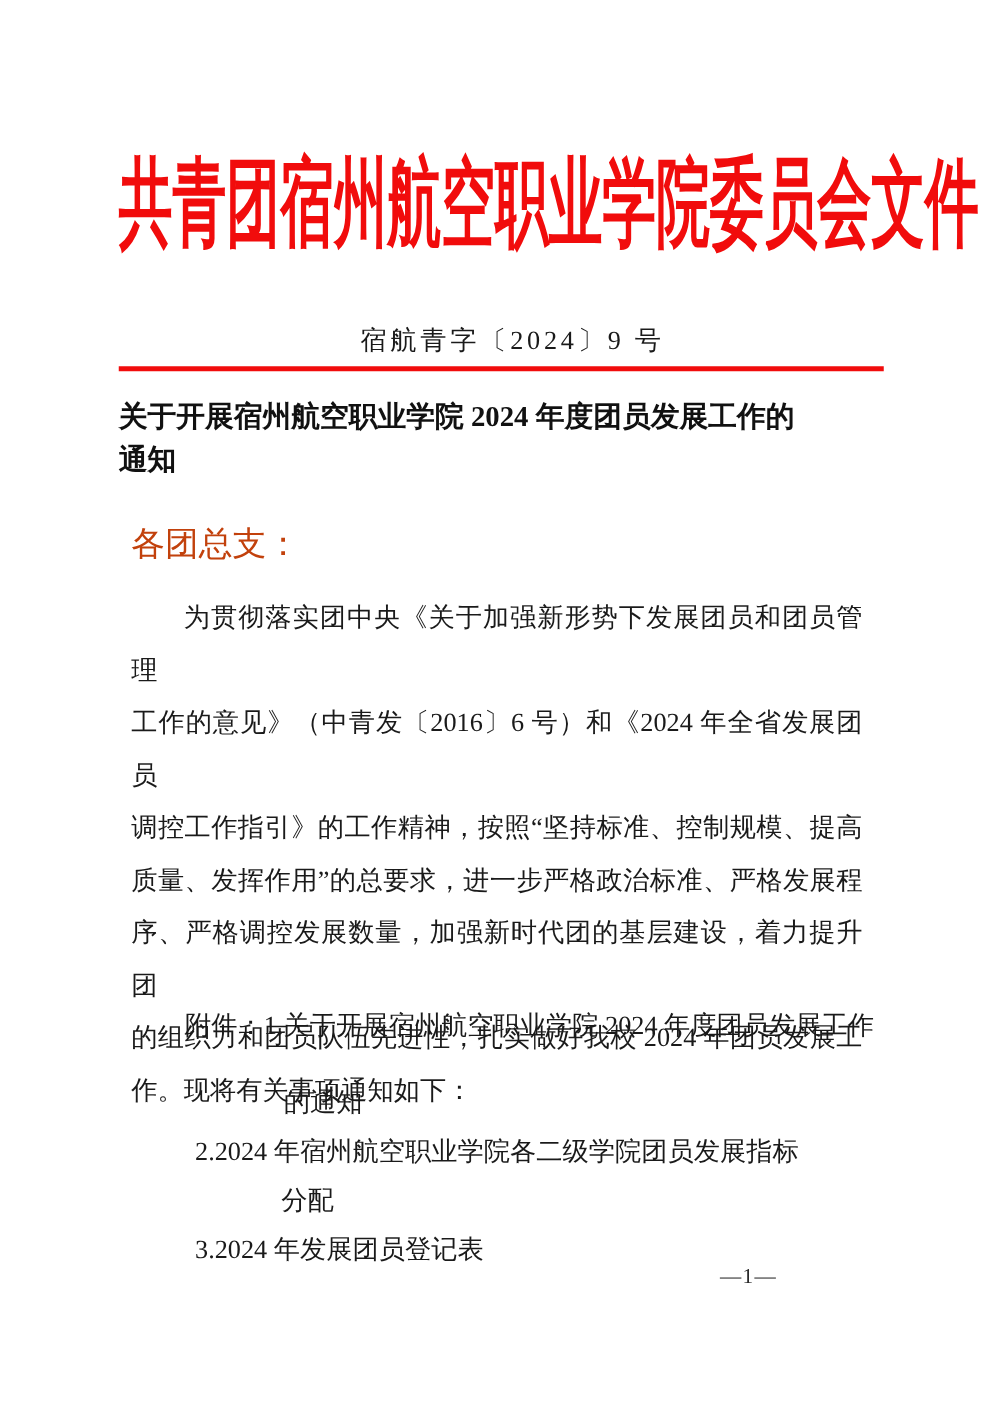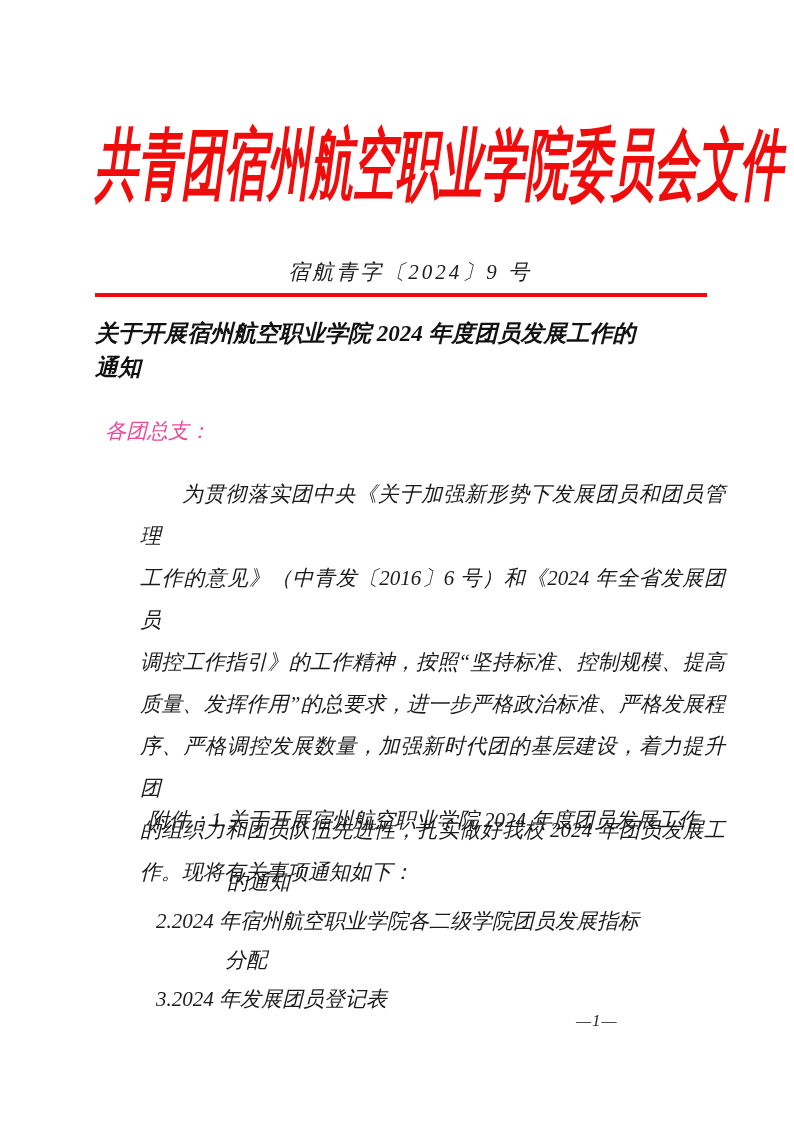--- a/index.html
+++ b/index.html
@@ -8,21 +8,20 @@
     background: #ffffff;
   }
   .page {
     position: relative;
     width: 794px;
     height: 1122px;
     background: #ffffff;
     overflow: hidden;
     font-family: "Liberation Serif", "DejaVu Serif", serif;
     color: var(--text, #1a1a1a);
-    font-style: italic;
   }
   .org-title {
     position: absolute;
     top: 126px;
     left: 95px;
     width: 604px;
     text-align: center;
     font-family: "Liberation Sans", "DejaVu Sans", sans-serif;
     font-weight: bold;
     font-size: 43px;
@@ -59,32 +58,31 @@
     text-align: left;
     font-weight: bold;
     font-size: 23px;
     line-height: 34px;
     color: #111111;
   }
   .salutation {
     position: absolute;
     top: 417px;
     left: 105px;
-    font-size: 21px;
-    color: #ec4899;
+    font-size: 27px;
+    color: #c2410c;
   }
   .body-block {
     position: absolute;
     top: 473px;
     left: 105px;
     width: 585px;
     font-size: 21px;
     line-height: 42px;
     color: #1a1a1a;
-    margin-left: 35px;
   }
   .body-line {
     text-align: justify;
     text-align-last: justify;
   }
   .body-line.indent { text-indent: 2em; }
   .body-line.last { text-align-last: left; }
   .attachment-block {
     position: absolute;
     top: 801px;

